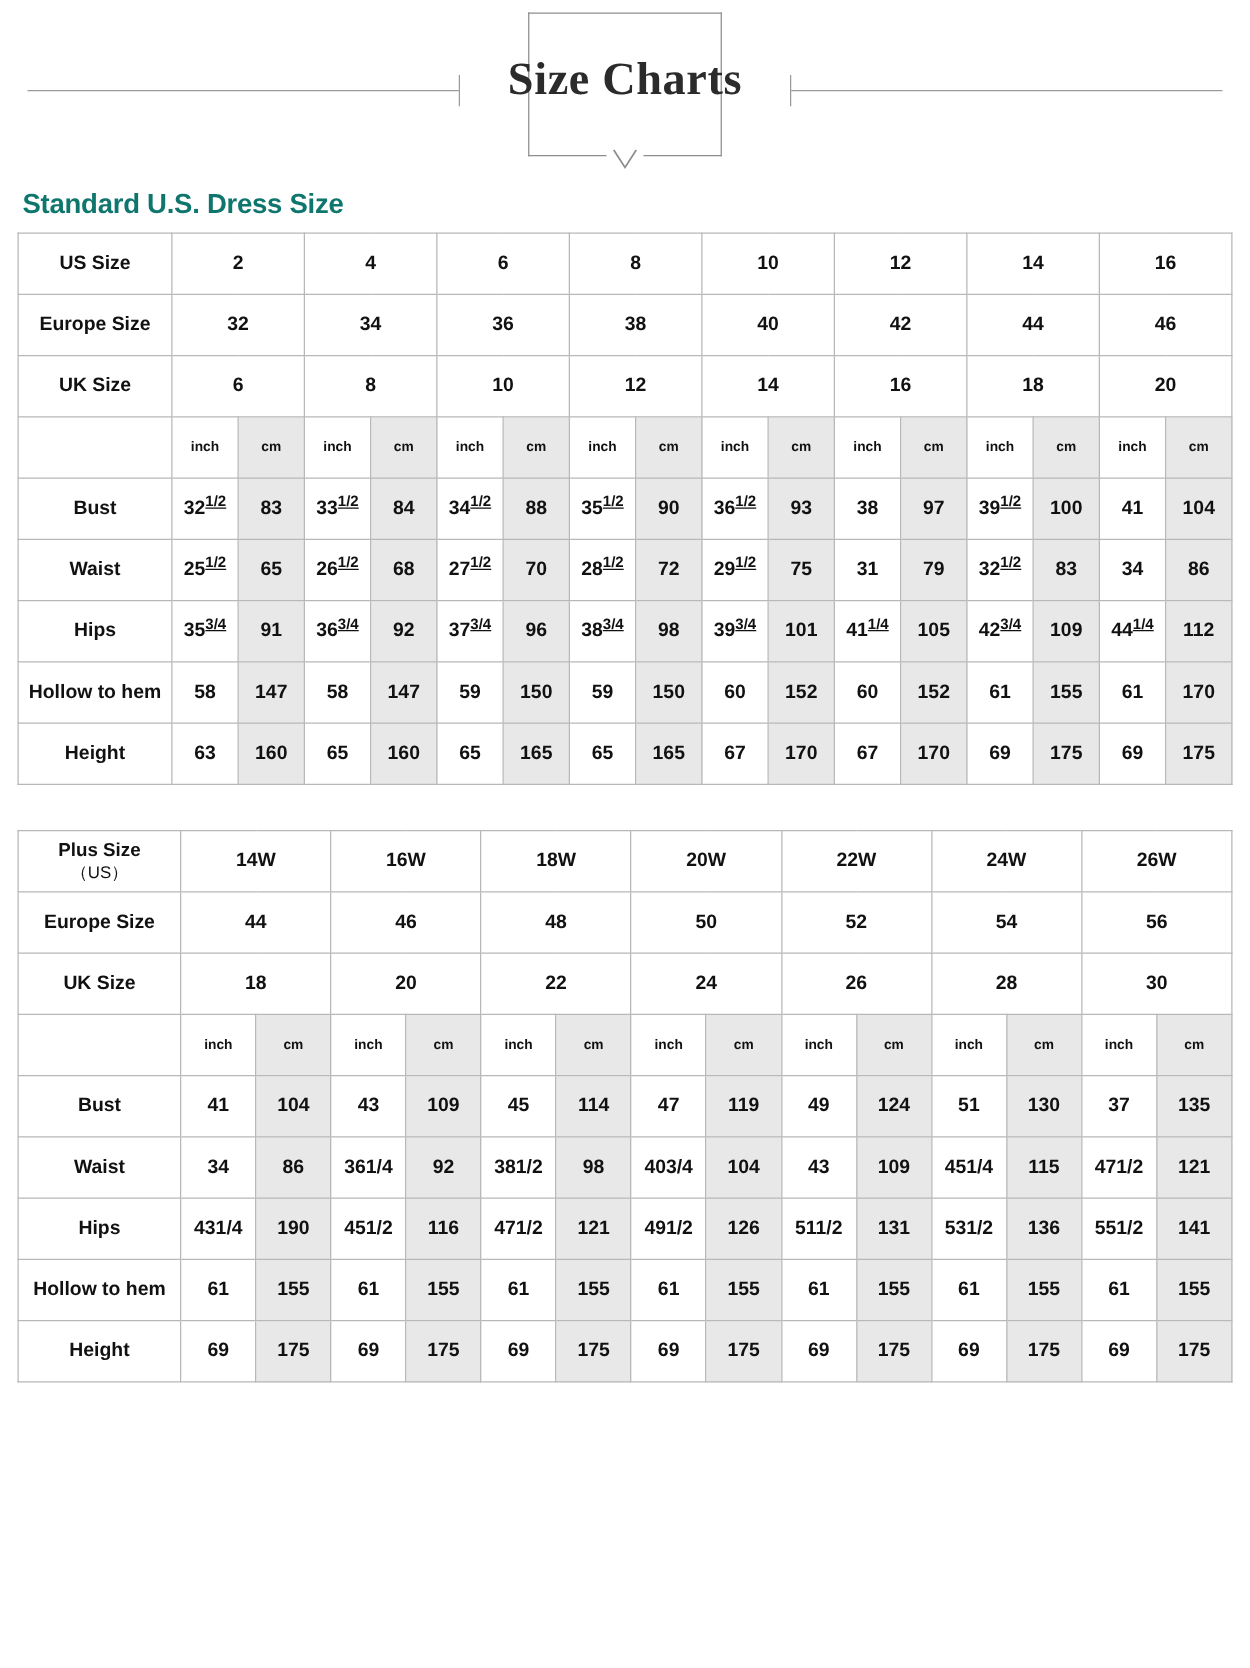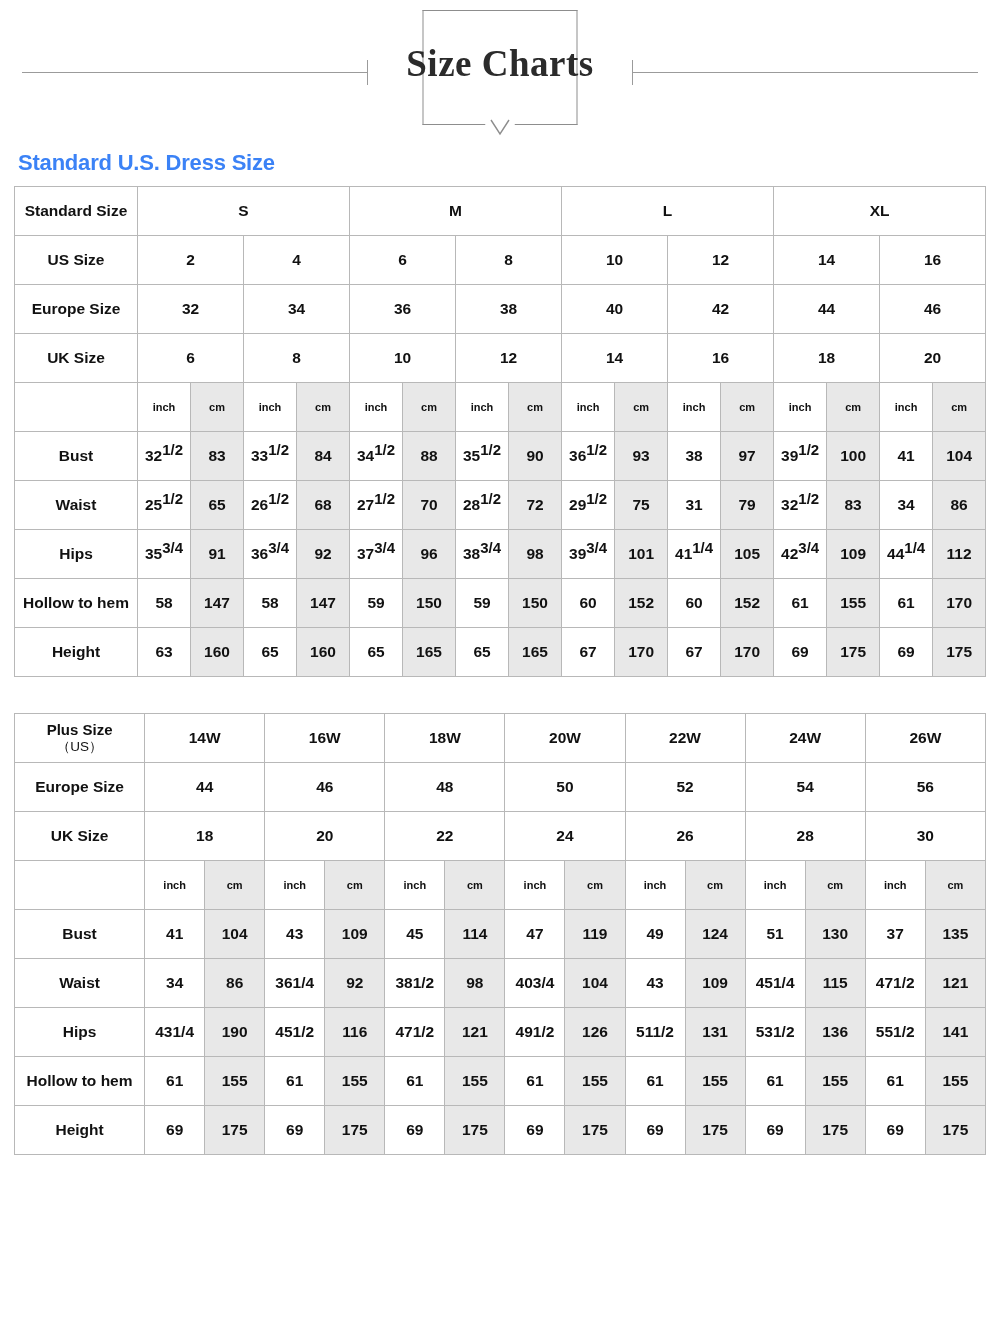--- a/index.html
+++ b/index.html
@@ -88,21 +88,21 @@
   .title-diamond svg { display: block; }
 
   
   .section {
     padding: 0 14px;
     box-sizing: border-box;
   }
   .section-title {
     font-size: 22px;
     font-weight: 700;
-    color: #3b82f6;
+    color: #0f766e;
     margin: 0 0 10px 4px;
     letter-spacing: -0.2px;
   }
   .section + .section { margin-top: 36px; }
 
   table {
     border-collapse: collapse;
     width: 972px;
     table-layout: fixed;
   }
@@ -122,23 +122,24 @@
     font-size: 15.5px;
     font-weight: 700;
   }
   td.unit {
     font-size: 11px;
     font-weight: 700;
   }
   td.empty { border-right: 1px solid #b8b8b8; }
 
   sup {
-    font-size: 15px;
+    font-size: 12px;
     vertical-align: super;
     line-height: 0;
+    text-decoration: underline;
   }
 
   .plus-label {
     line-height: 1.15;
     font-size: 15px;
   }
   .plus-label .sub {
     display: block;
     font-size: 13.5px;
     font-weight: 400;
@@ -178,27 +179,20 @@
       <col style="width:53px">
         <col style="width:53px">
       <col style="width:53px">
         <col style="width:53px">
       <col style="width:53px">
         <col style="width:53px">
       <col style="width:53px">
         <col style="width:53px">
     </colgroup>
     <tbody>
-      <tr>
-        <td class="label">Standard Size</td>
-        <td colspan="4">S</td>
-        <td colspan="4">M</td>
-        <td colspan="4">L</td>
-        <td colspan="4">XL</td>
-      </tr>
       <tr>
         <td class="label">US Size</td>
         <td colspan="2">2</td>
         <td colspan="2">4</td>
         <td colspan="2">6</td>
         <td colspan="2">8</td>
         <td colspan="2">10</td>
         <td colspan="2">12</td>
         <td colspan="2">14</td>
         <td colspan="2">16</td>

